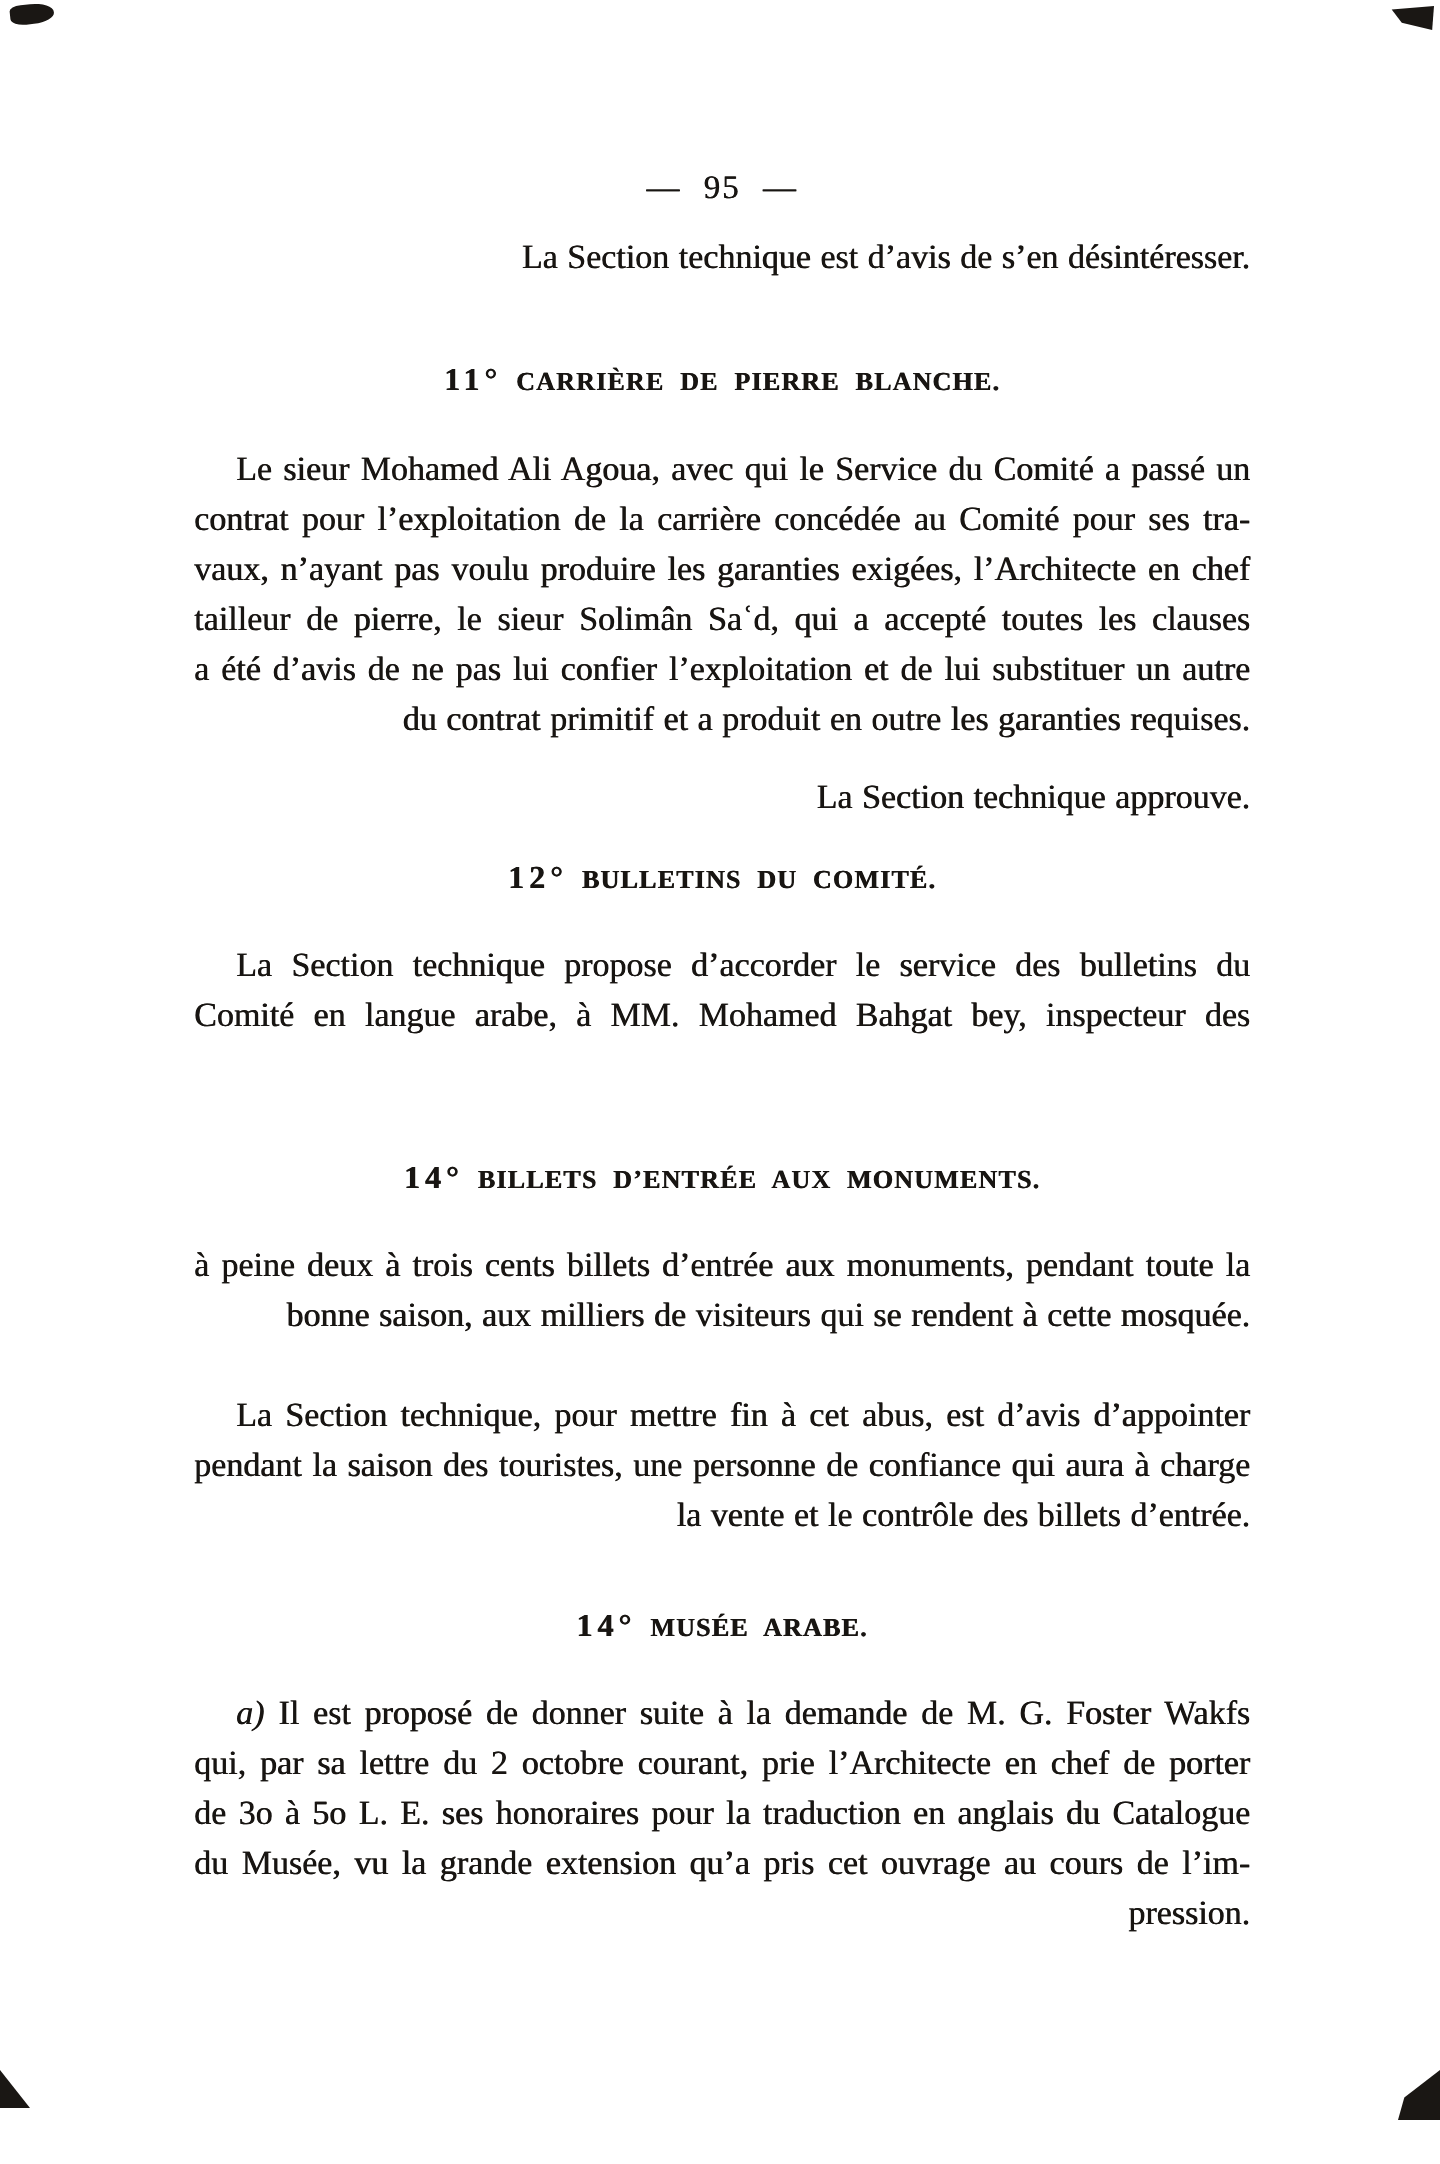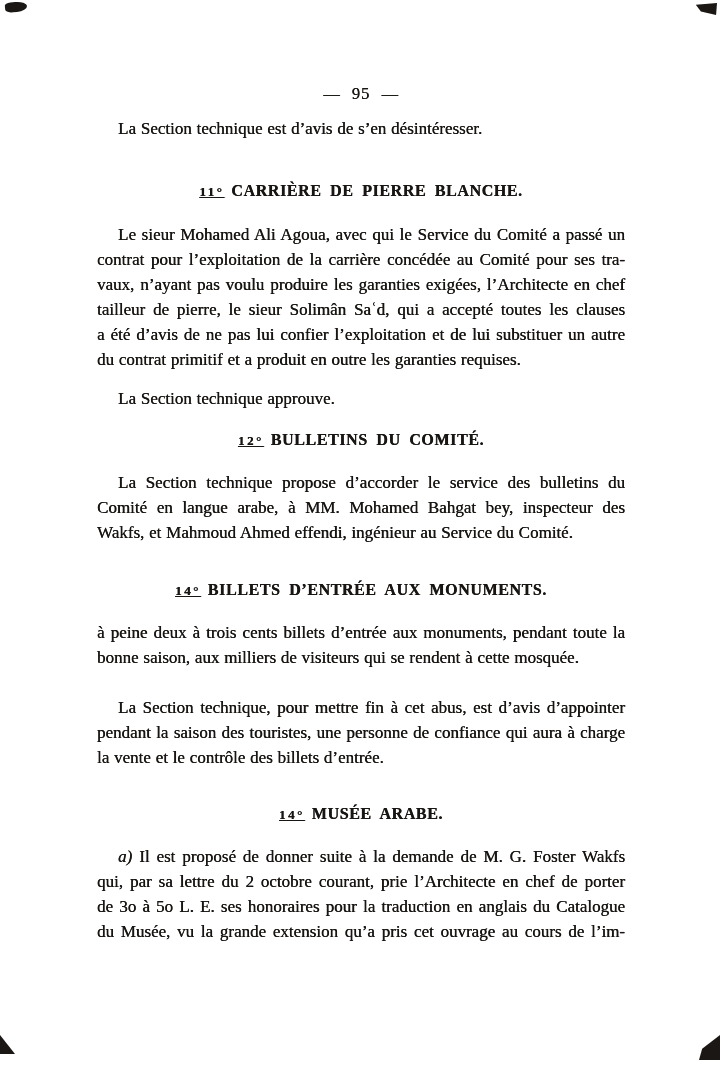--- a/index.html
+++ b/index.html
@@ -27,40 +27,39 @@
     left: 97px;
     width: 528px;
   }
   .tl {
     font-size: 17px;
     line-height: 25px;
     word-spacing: 0.5px;
     text-shadow: 0.3px 0 currentColor;
   }
   .jline { text-align: justify; text-align-last: justify; }
-  .lline { text-align: left; }
+  .lline { text-align: right; }
   .indent { text-indent: 21px; }
   .lead-it { font-style: italic; margin-right: 7px; }
   .heading {
     position: absolute;
     left: 97px; width: 528px;
     text-align: center;
     font-weight: bold;
     line-height: 16px;
     white-space: nowrap;
     text-shadow: 0.3px 0 currentColor;
   }
   .hnum {
-    font-size: 13px;
+    font-size: 16px;
     letter-spacing: 2.5px;
     margin-right: 7px;
-    text-decoration: underline;
   }
   .htitle {
-    font-size: 16px;
+    font-size: 13px;
     letter-spacing: 0.6px;
     word-spacing: 4px;
   }
   .corner { position: absolute; background: #1a1714; }
   .c-tl { left: 5px; top: 2px; width: 22px; height: 10px; border-radius: 30% 60% 55% 40%; transform: rotate(-6deg); }
   .c-tr { right: 3px; top: 3px; width: 23px; height: 12px; clip-path: polygon(8% 15%, 100% 0, 96% 100%, 30% 70%); }
   .c-bl { left: 0px; bottom: 28px; width: 15px; height: 19px; clip-path: polygon(0 0, 100% 100%, 0 100%); }
   .c-br { right: 0px; bottom: 22px; width: 21px; height: 25px; clip-path: polygon(100% 0, 100% 100%, 0 100%, 15% 55%); }
 </style>
 </head>
@@ -96,21 +95,20 @@
     <div class="tl lline indent">La Section technique approuve.</div>
   </div>
 
   <div class="heading" style="top:432px">
     <span class="hnum">12°</span><span class="htitle">BULLETINS DU COMITÉ.</span>
   </div>
 
   <div class="para" style="top:470px">
     <div class="tl jline indent">La Section technique propose d’accorder le service des bulletins du</div>
     <div class="tl jline">Comité en langue arabe, à MM. Mohamed Bahgat bey, inspecteur des</div>
-    <div class="tl lline">Wakfs, et Mahmoud Ahmed effendi, ingénieur au Service du Comité.</div>
   </div>
 
   <div class="heading" style="top:582px">
     <span class="hnum">14°</span><span class="htitle">BILLETS D’ENTRÉE AUX MONUMENTS.</span>
   </div>
 
   <div class="para" style="top:620px">
     <div class="tl jline">à peine deux à trois cents billets d’entrée aux monuments, pendant toute la</div>
     <div class="tl lline">bonne saison, aux milliers de visiteurs qui se rendent à cette mosquée.</div>
   </div>
@@ -123,15 +121,16 @@
 
   <div class="heading" style="top:806px">
     <span class="hnum">14°</span><span class="htitle">MUSÉE ARABE.</span>
   </div>
 
   <div class="para" style="top:844px">
     <div class="tl jline indent"><i class="lead-it">a)</i><span>Il est proposé de donner suite à la demande de M. G. Foster Wakfs</span></div>
     <div class="tl jline">qui, par sa lettre du 2 octobre courant, prie l’Architecte en chef de porter</div>
     <div class="tl jline">de 3o à 5o L. E. ses honoraires pour la traduction en anglais du Catalogue</div>
     <div class="tl jline">du Musée, vu la grande extension qu’a pris cet ouvrage au cours de l’im-</div>
+    <div class="tl lline">pression.</div>
   </div>
 
 </div>
 
 </body></html>

